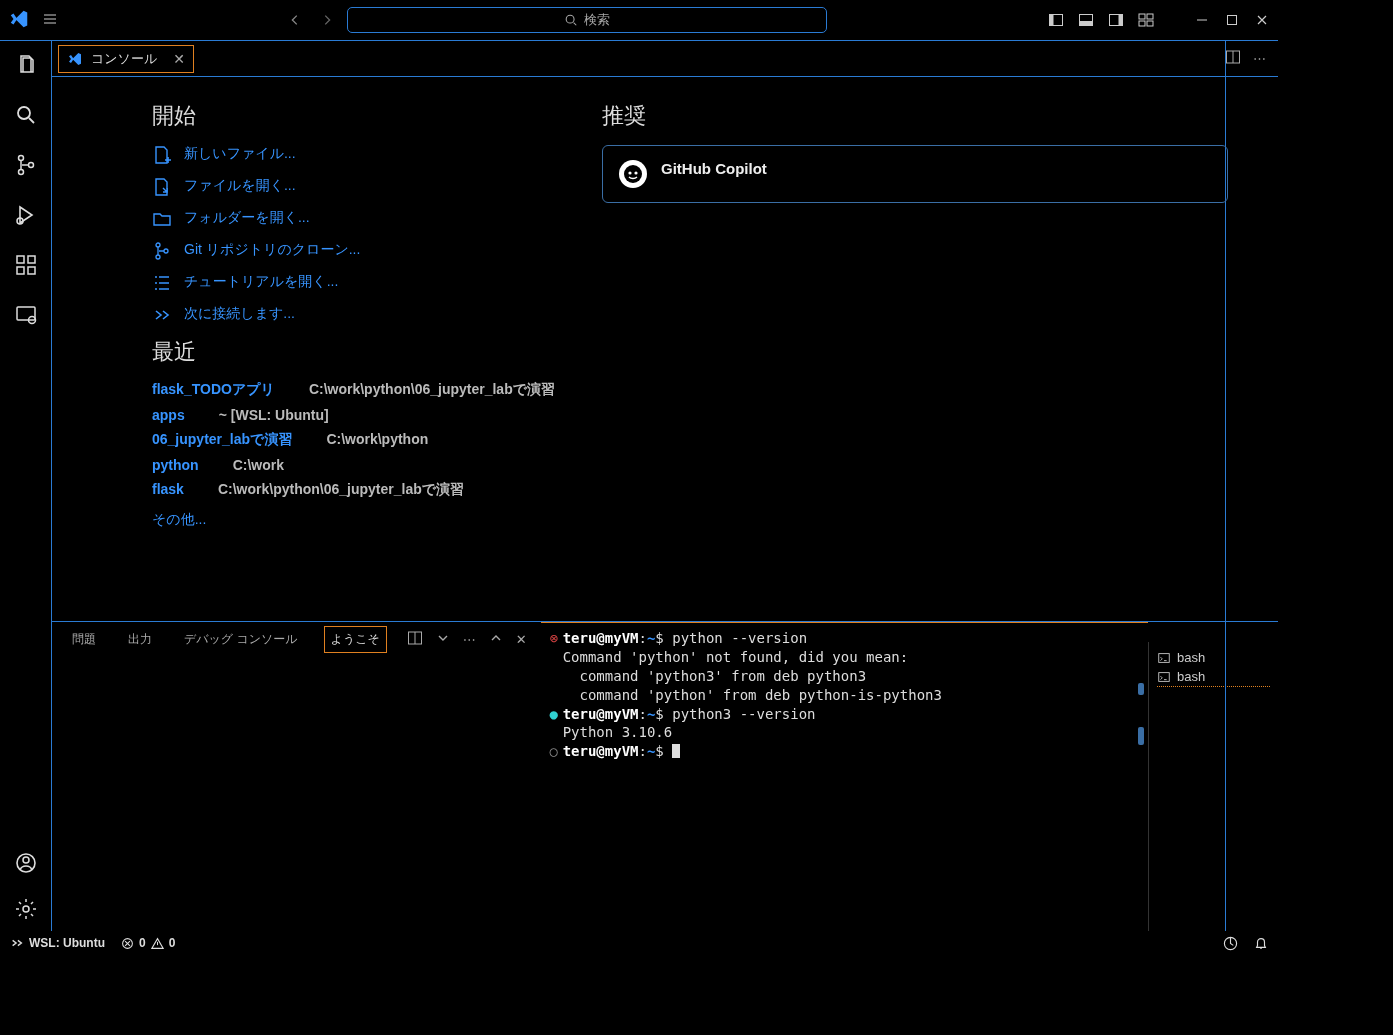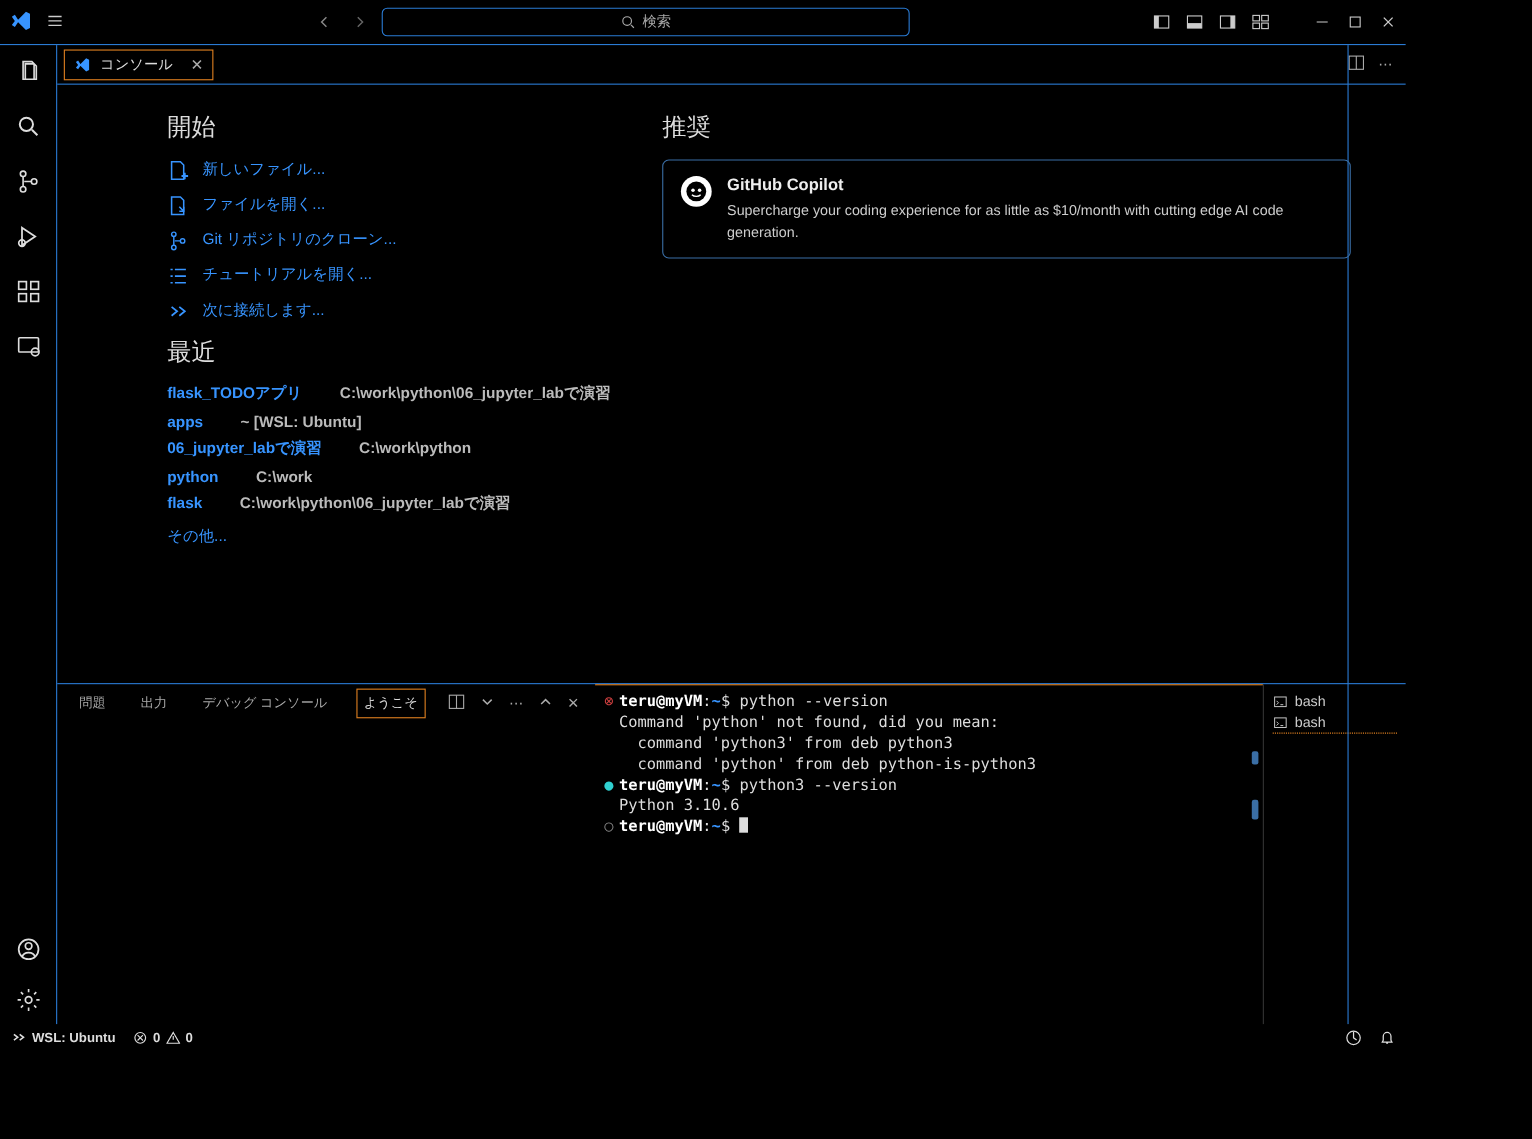--- a/index.html
+++ b/index.html
@@ -164,20 +164,21 @@
 .dot-red { color:#d04040; }
 .dot-cyan { color:#30d0d0; }
 .dot-gray { color:#888; }
 .cursor { display:inline-block; width:8px; height:14px; background:#ddd; vertical-align:-2px;}
 .term-scroll-ind { position:absolute; right:4px; width:6px; background:#3a6ea5; border-radius:2px;}
 
 .terminal-sidebar {
   width: 130px;
   border-left: 1px solid #333;
   padding: 6px 8px;
+  margin-top: 20px;
 }
 .ts-item { display:flex; align-items:center; gap:6px; font-size:13px; color:#ccc; padding:2px 0;}
 .ts-item.active { border-bottom: 1px dotted #e08020; }
 
 .statusbar {
   height: 24px;
   display: flex;
   align-items: center;
   padding: 0 10px;
   font-size: 12px;
@@ -358,20 +359,28 @@
           <span>新しいファイル...</span>
         </div>
         <div class="start-item">
           <span class="si-icon">
               <svg width="20" height="20" viewBox="0 0 20 20">
                 <path stroke="#3794ff" fill="none" stroke-width="1.4" d="M4 2h8l3 3v13H4z"></path>
                 <path stroke="#3794ff" stroke-width="1.4" d="M11 11l4 4M15 11v4h-4"></path>
               </svg>
             </span>
           <span>ファイルを開く...</span>
+        </div>
+        <div class="start-item">
+          <span class="si-icon">
+              <svg width="20" height="20" viewBox="0 0 20 20">
+                <path stroke="#3794ff" fill="none" stroke-width="1.4" d="M2 5h6l2 2h8v9H2z"></path>
+              </svg>
+            </span>
+          <span>フォルダーを開く...</span>
         </div>
         <div class="start-item">
           <span class="si-icon">
               <svg width="20" height="20" viewBox="0 0 20 20">
                 <circle cx="6" cy="4" r="2" stroke="#3794ff" fill="none" stroke-width="1.3"></circle>
                 <circle cx="6" cy="16" r="2" stroke="#3794ff" fill="none" stroke-width="1.3"></circle>
                 <circle cx="14" cy="10" r="2" stroke="#3794ff" fill="none" stroke-width="1.3"></circle>
                 <path stroke="#3794ff" stroke-width="1.3" d="M6 6v8M7 10h5"></path>
               </svg>
             </span>
@@ -426,21 +435,20 @@
           <div class="rc-icon">
             <svg width="20" height="20" viewBox="0 0 20 20">
                 <circle cx="10" cy="10" r="9" fill="#000"></circle>
                 <circle cx="7" cy="9" r="1.6" fill="#fff"></circle>
                 <circle cx="13" cy="9" r="1.6" fill="#fff"></circle>
                 <path stroke="#fff" stroke-width="1.3" fill="none" d="M6 13c2 2 6 2 8 0"></path>
               </svg>
           </div>
           <div>
             <div class="rc-title">GitHub Copilot</div>
-            <div class="rc-desc">Supercharge your coding experience for as little as $10/month with cutting edge AI code generation.</div>
           </div>
         </div>
       </div>
     </div>
 
     <div class="panel">
       <div class="panel-tabs">
         <span class="panel-tab">問題</span>
         <span class="panel-tab">出力</span>
         <span class="panel-tab">デバッグ コンソール</span>

